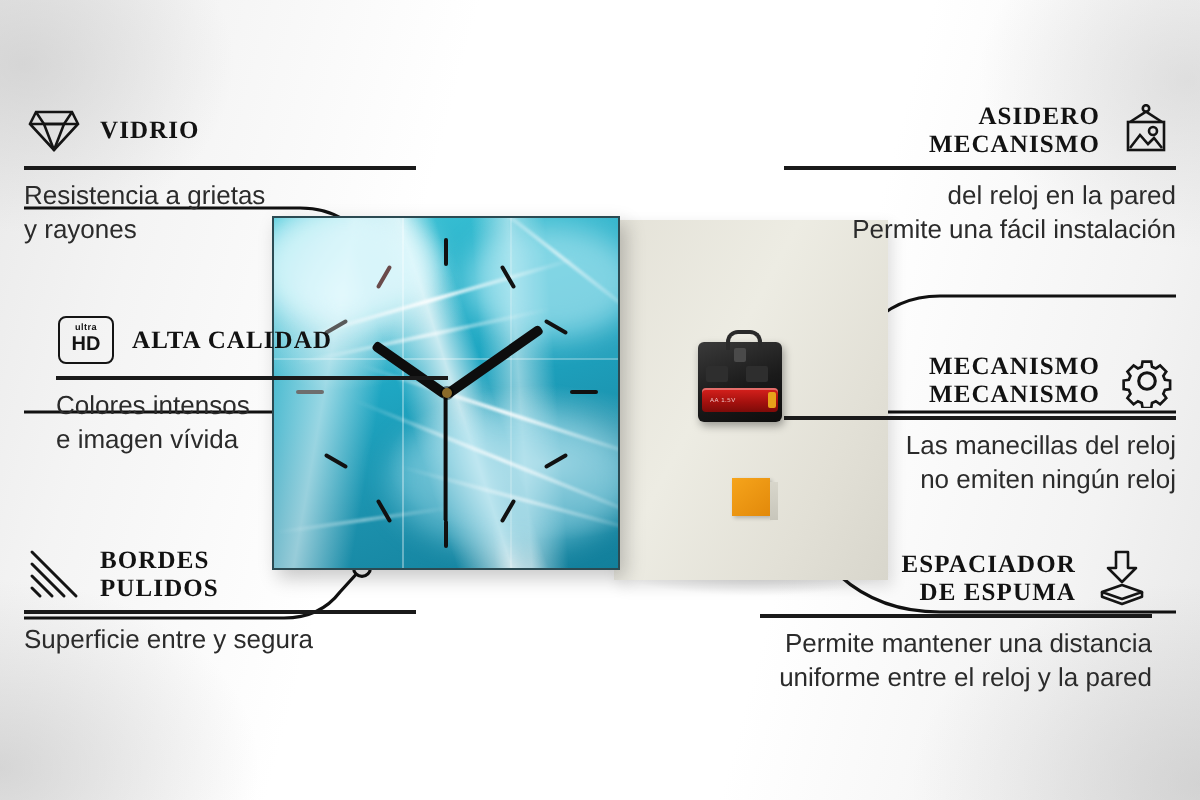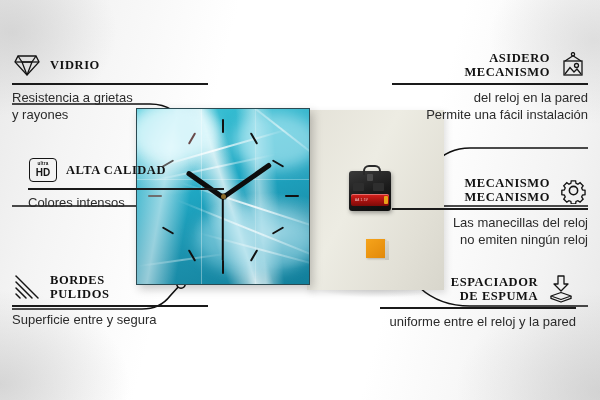--- a/index.html
+++ b/index.html
@@ -195,20 +195,21 @@
           <span class="hd-ultra">ultra</span>
           <span class="hd-main">HD</span>
         </div>
       </div>
       <div class="ftitles">
         <div class="ftitle">ALTA CALIDAD</div>
       </div>
     </div>
     <div class="rule"></div>
     <div class="fsub">Colores intensos</div>
+    <div class="fsub">e imagen vívida</div>
   </div>
 
   <div class="feat left" style="left:12px;top:272px;">
     <div class="head">
       <div class="ficon">
         <svg width="26" height="26" viewBox="0 0 26 26" stroke="#141414" stroke-width="1.5" fill="none" stroke-linecap="round">
           <path d="M2 2 L24 24"></path>
             <path d="M2 8 L18 24"></path>
             <path d="M2 14 L12 24"></path>
             <path d="M2 20 L6 24"></path>
@@ -271,16 +272,17 @@
           <path d="M14 17.5 L24 21 L14 24.5 L4 21 Z"></path>
           <path d="M4 21 v2.4 L14 27 L24 23.4 V21"></path>
         </svg>
       </div>
       <div class="ftitles">
         <div class="ftitle">ESPACIADOR</div>
         <div class="ftitle">DE ESPUMA</div>
       </div>
     </div>
     <div class="rule"></div>
+    <div class="fsub">Permite mantener una distancia</div>
     <div class="fsub">uniforme entre el reloj y la pared</div>
   </div>
 
 </div>
 
 </body></html>

